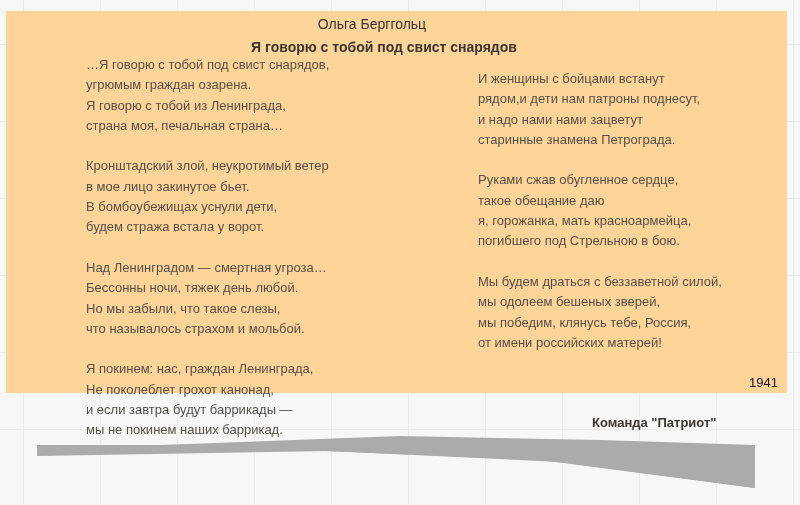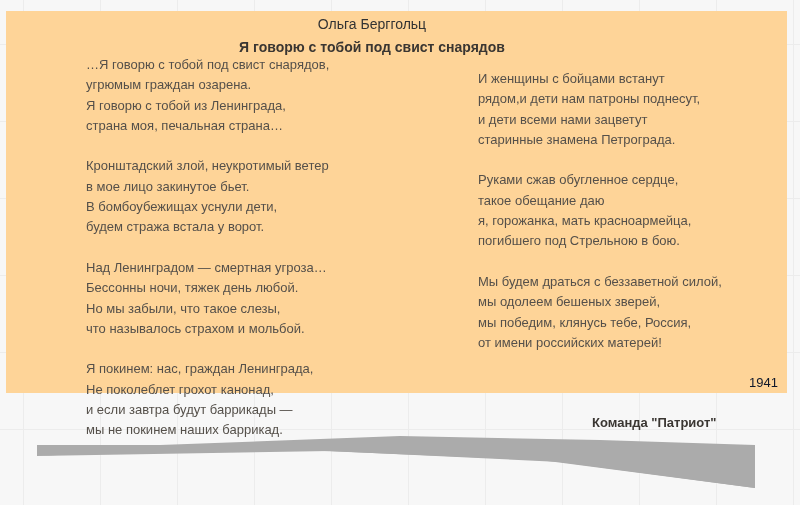--- a/index.html
+++ b/index.html
@@ -43,21 +43,21 @@
       position: absolute;
       left: 0;
       top: 5px;
       width: 732px;
       text-align: center;
       font-size: 14px;
       color: #333;
     }
     .title {
       position: absolute;
-      left: 0;
+      left: 12px;
       top: 28px;
       width: 732px;
       text-align: center;
       font-size: 14px;
       font-weight: bold;
       color: #3a3632;
     }
     .col {
       position: absolute;
       font-size: 13px;
@@ -123,21 +123,21 @@
         <span class="line">Не поколеблет грохот канонад,</span>
         <span class="line">и если завтра будут баррикады —</span>
         <span class="line">мы не покинем наших баррикад.</span>
       </div>
     </div>
 
     <div class="col col-right">
       <div class="stanza">
         <span class="line">И женщины с бойцами встанут</span>
         <span class="line">рядом,и дети нам патроны поднесут,</span>
-        <span class="line">и дети всеми нами зацветут</span>
+        <span class="line">и надо нами нами зацветут</span>
         <span class="line">старинные знамена Петрограда.</span>
       </div>
       <div class="stanza">
         <span class="line">Руками сжав обугленное сердце,</span>
         <span class="line">такое обещание даю</span>
         <span class="line">я, горожанка, мать красноармейца,</span>
         <span class="line">погибшего под Стрельною в бою.</span>
       </div>
       <div class="stanza">
         <span class="line">Мы будем драться с беззаветной силой,</span>

